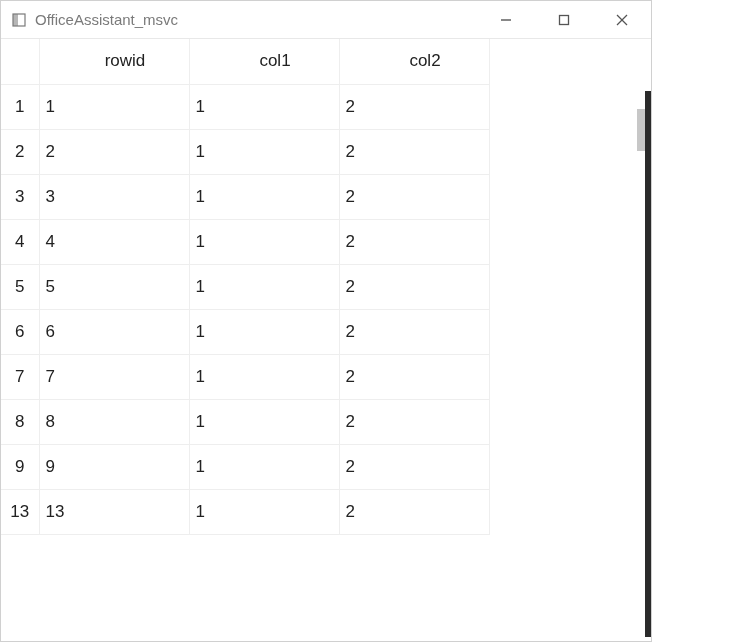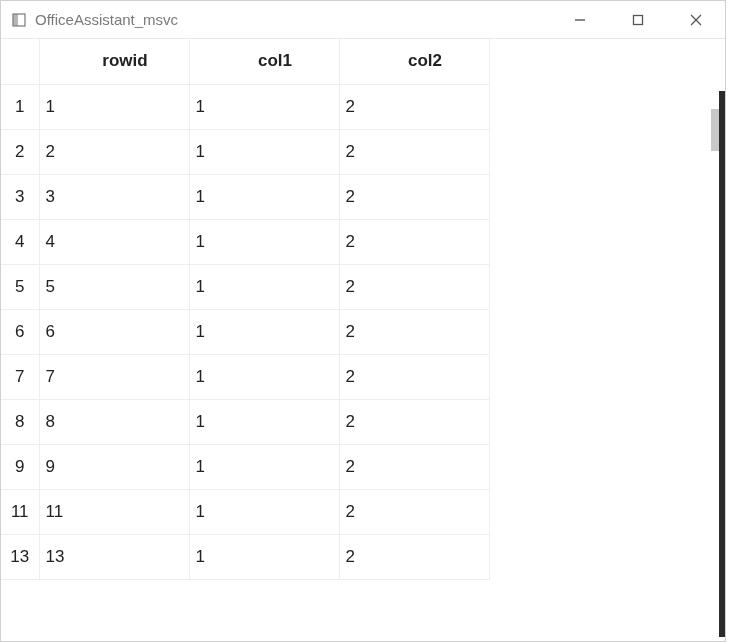--- a/index.html
+++ b/index.html
@@ -6,21 +6,21 @@
   html, body {
     margin: 0;
     padding: 0;
     width: 729px;
     height: 642px;
     font-family: "Segoe UI", Tahoma, sans-serif;
     background: #ffffff;
     overflow: hidden;
   }
   .window {
-    width: 726px;
+    width: 652px;
     height: 642px;
     display: flex;
     flex-direction: column;
     border: 1px solid #d0d0d0;
     background: #ffffff;
     position: relative;
   }
   
   .titlebar {
     height: 38px;
@@ -81,21 +81,21 @@
   
   th.corner {
     width: 38px;
     border-left: none;
     border-top: none;
   }
   
   thead th.colhdr {
     width: 150px;
     text-align: center;
-    font-weight: 700;
+    font-weight: 400;
     border-top: none;
     padding-left: 28px;
   }
   
   tbody th.rowhdr {
     width: 38px;
     text-align: center;
     font-weight: 400;
     border-left: none;
   }
@@ -225,26 +225,20 @@
             <td>1</td>
             <td>2</td>
           </tr>
           <tr>
             <th class="rowhdr">9</th>
             <td>9</td>
             <td>1</td>
             <td>2</td>
           </tr>
           <tr>
-            <th class="rowhdr">11</th>
-            <td>11</td>
-            <td>1</td>
-            <td>2</td>
-          </tr>
-          <tr>
             <th class="rowhdr">13</th>
             <td>13</td>
             <td>1</td>
             <td>2</td>
           </tr>
         </tbody>
       </table>
 
       <div class="vscroll">
         <div class="thumb"></div>

